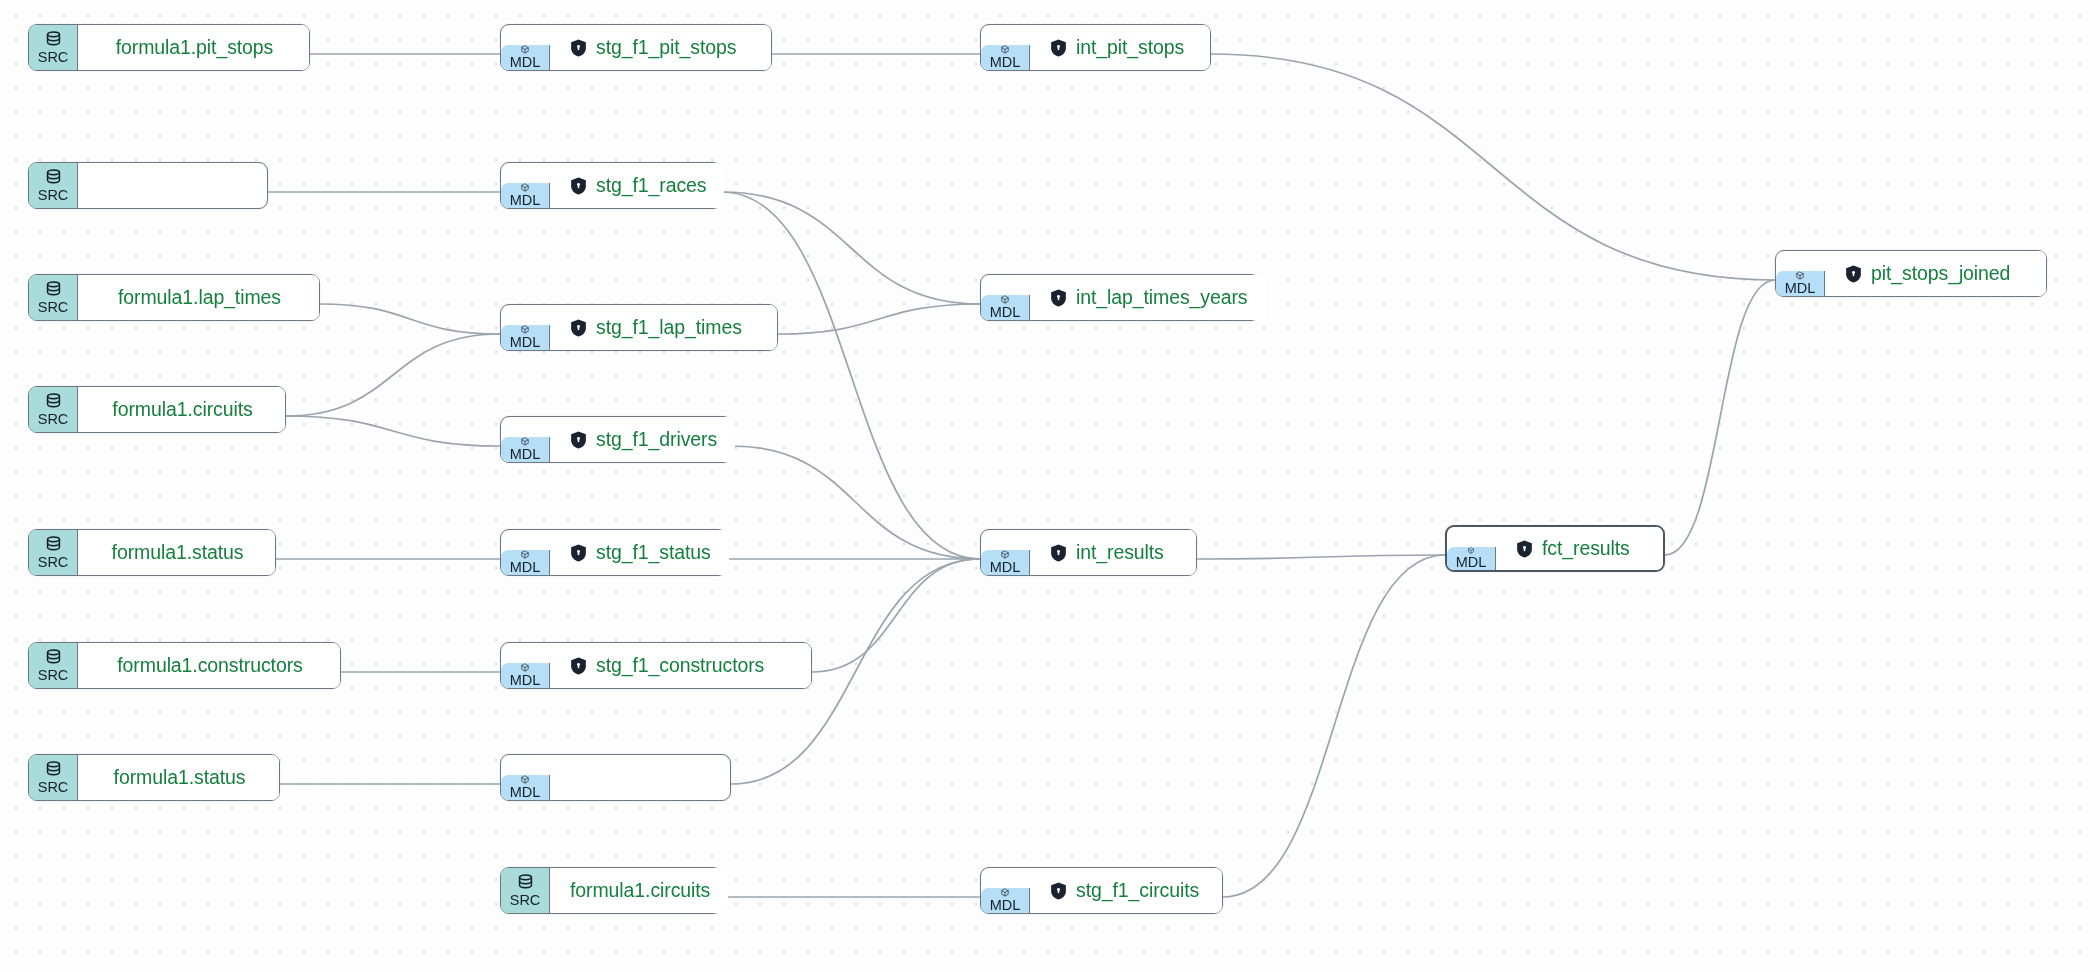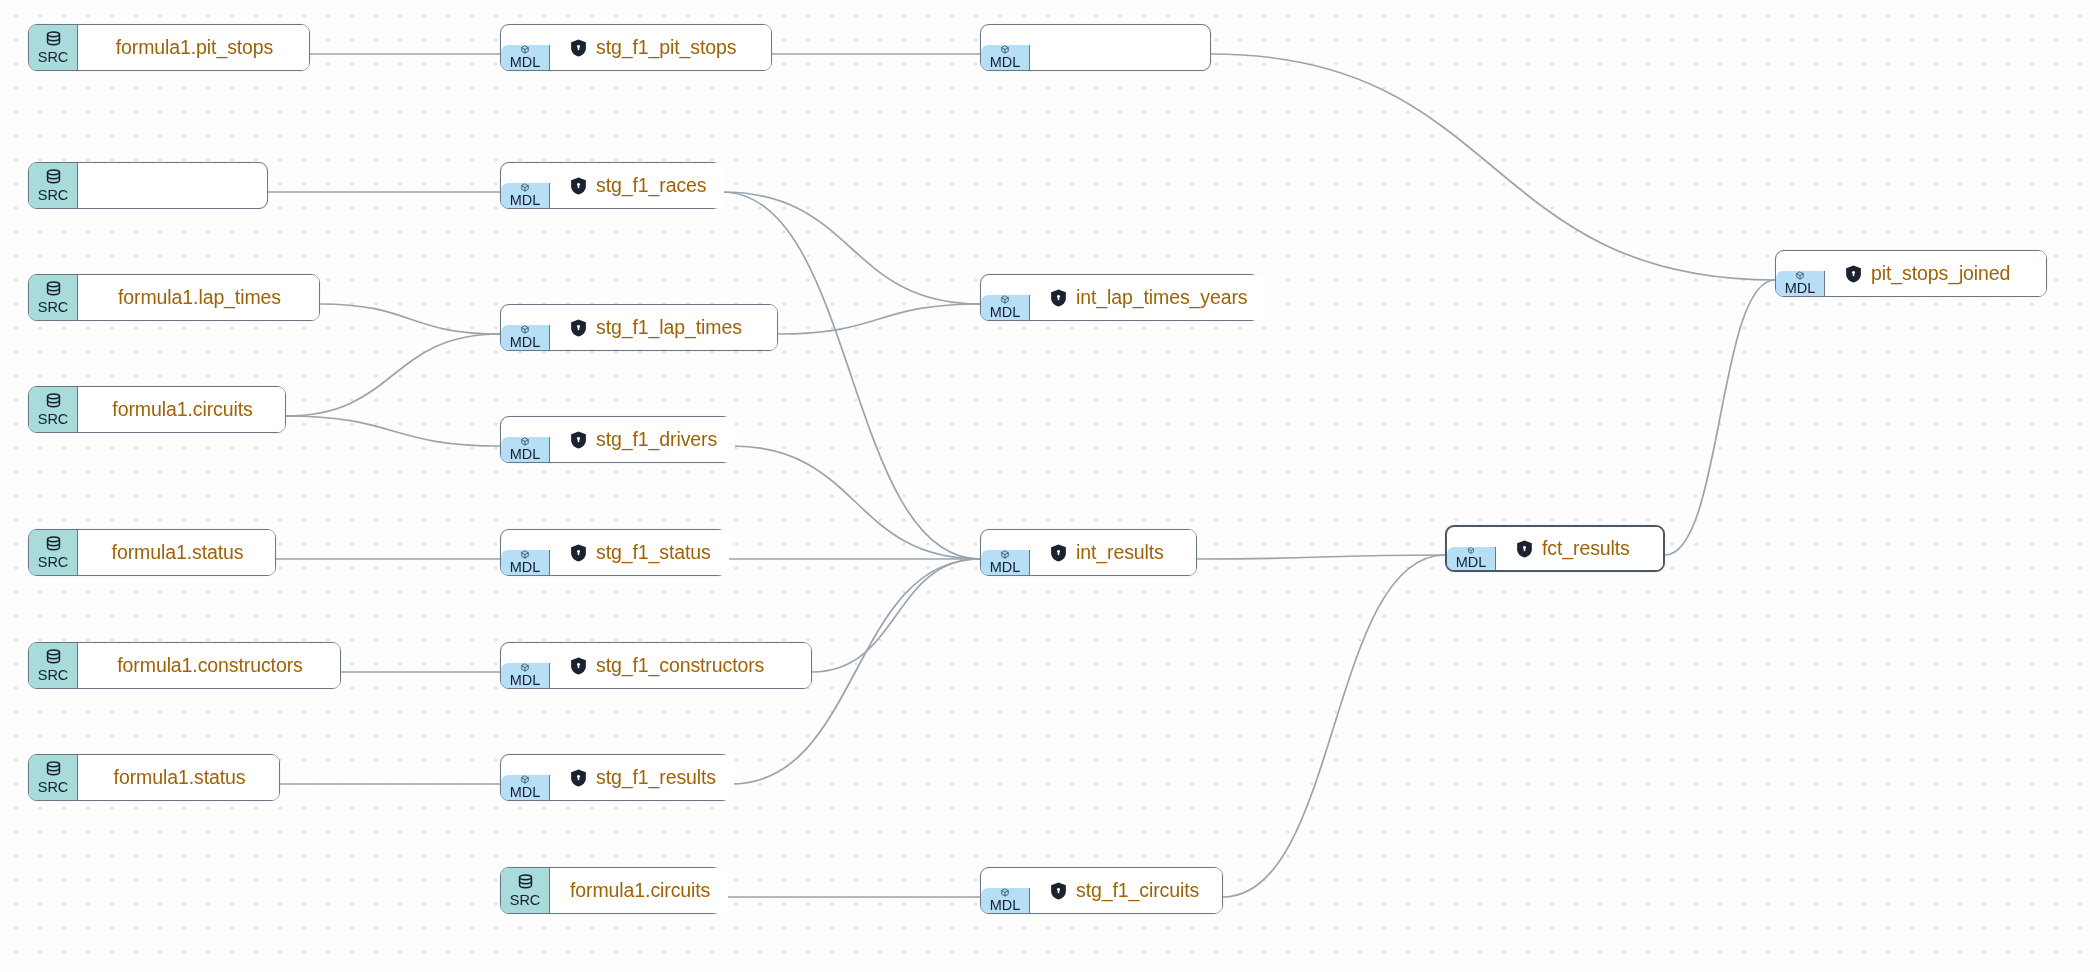--- a/index.html
+++ b/index.html
@@ -77,21 +77,21 @@
     gap: 9px;
     padding: 0 18px 0 20px;
     border-radius: 0 7px 7px 0;
     background: #ffffff;
     white-space: nowrap;
   }
   .body.center { justify-content: center; }
   .shield { flex: 0 0 auto; display: block; }
   .label {
     font-size: 19.5px;
-    color: #a16207;
+    color: #15803d;
     letter-spacing: -0.1px;
   }
 </style>
 </head>
 <body>
 
 <div id="canvas">
   <svg id="edges" viewBox="0 0 2100 972" preserveAspectRatio="none">
       <path class="edge" d="M 310 54 C 408.8 54 401.2 54 500 54"></path>
       <path class="edge" d="M 268 192 C 388.64 192 379.36 192 500 192"></path>
@@ -321,27 +321,20 @@
       </div>
       <div class="node" style="left: 500px; top: 754px; width: 231px;">
         <div class="badge mdl">
           <svg width="20" height="20" viewBox="0 0 24 24" fill="none" stroke="#16202c" stroke-width="1.7" stroke-linecap="round" stroke-linejoin="round">
             <path d="M12 2.6 20.6 7.3v9.4L12 21.4 3.4 16.7V7.3z"></path>
             <path d="M3.6 7.4 12 12l8.4-4.6"></path>
             <path d="M12 12v9.3"></path>
           </svg>
           <span class="badge-text">MDL</span>
         </div>
-        <div class="body">
-          <svg class="shield" width="17" height="18" viewBox="0 0 20 22">
-            <path d="M10 0.7 19 4v7.2c0 4.9-3.6 8.6-9 10.1C4.6 19.8 1 16.1 1 11.2V4z" fill="#1b2330"></path>
-            <path d="M10 7.2a1.9 1.9 0 0 0-1 3.5v2.1a1 1 0 0 0 2 0v-2.1a1.9 1.9 0 0 0-1-3.5z" fill="#ffffff"></path>
-          </svg>
-          <span class="label">stg_f1_results</span>
-        </div>
       </div>
       <div class="node" style="left: 980px; top: 867px; width: 243px;">
         <div class="badge mdl">
           <svg width="20" height="20" viewBox="0 0 24 24" fill="none" stroke="#16202c" stroke-width="1.7" stroke-linecap="round" stroke-linejoin="round">
             <path d="M12 2.6 20.6 7.3v9.4L12 21.4 3.4 16.7V7.3z"></path>
             <path d="M3.6 7.4 12 12l8.4-4.6"></path>
             <path d="M12 12v9.3"></path>
           </svg>
           <span class="badge-text">MDL</span>
         </div>
@@ -354,20 +347,27 @@
         </div>
       </div>
       <div class="node" style="left: 980px; top: 24px; width: 231px;">
         <div class="badge mdl">
           <svg width="20" height="20" viewBox="0 0 24 24" fill="none" stroke="#16202c" stroke-width="1.7" stroke-linecap="round" stroke-linejoin="round">
             <path d="M12 2.6 20.6 7.3v9.4L12 21.4 3.4 16.7V7.3z"></path>
             <path d="M3.6 7.4 12 12l8.4-4.6"></path>
             <path d="M12 12v9.3"></path>
           </svg>
           <span class="badge-text">MDL</span>
+        </div>
+        <div class="body">
+          <svg class="shield" width="17" height="18" viewBox="0 0 20 22">
+            <path d="M10 0.7 19 4v7.2c0 4.9-3.6 8.6-9 10.1C4.6 19.8 1 16.1 1 11.2V4z" fill="#1b2330"></path>
+            <path d="M10 7.2a1.9 1.9 0 0 0-1 3.5v2.1a1 1 0 0 0 2 0v-2.1a1.9 1.9 0 0 0-1-3.5z" fill="#ffffff"></path>
+          </svg>
+          <span class="label">int_pit_stops</span>
         </div>
       </div>
       <div class="node" style="left: 980px; top: 274px; width: 280px;">
         <div class="badge mdl">
           <svg width="20" height="20" viewBox="0 0 24 24" fill="none" stroke="#16202c" stroke-width="1.7" stroke-linecap="round" stroke-linejoin="round">
             <path d="M12 2.6 20.6 7.3v9.4L12 21.4 3.4 16.7V7.3z"></path>
             <path d="M3.6 7.4 12 12l8.4-4.6"></path>
             <path d="M12 12v9.3"></path>
           </svg>
           <span class="badge-text">MDL</span>

